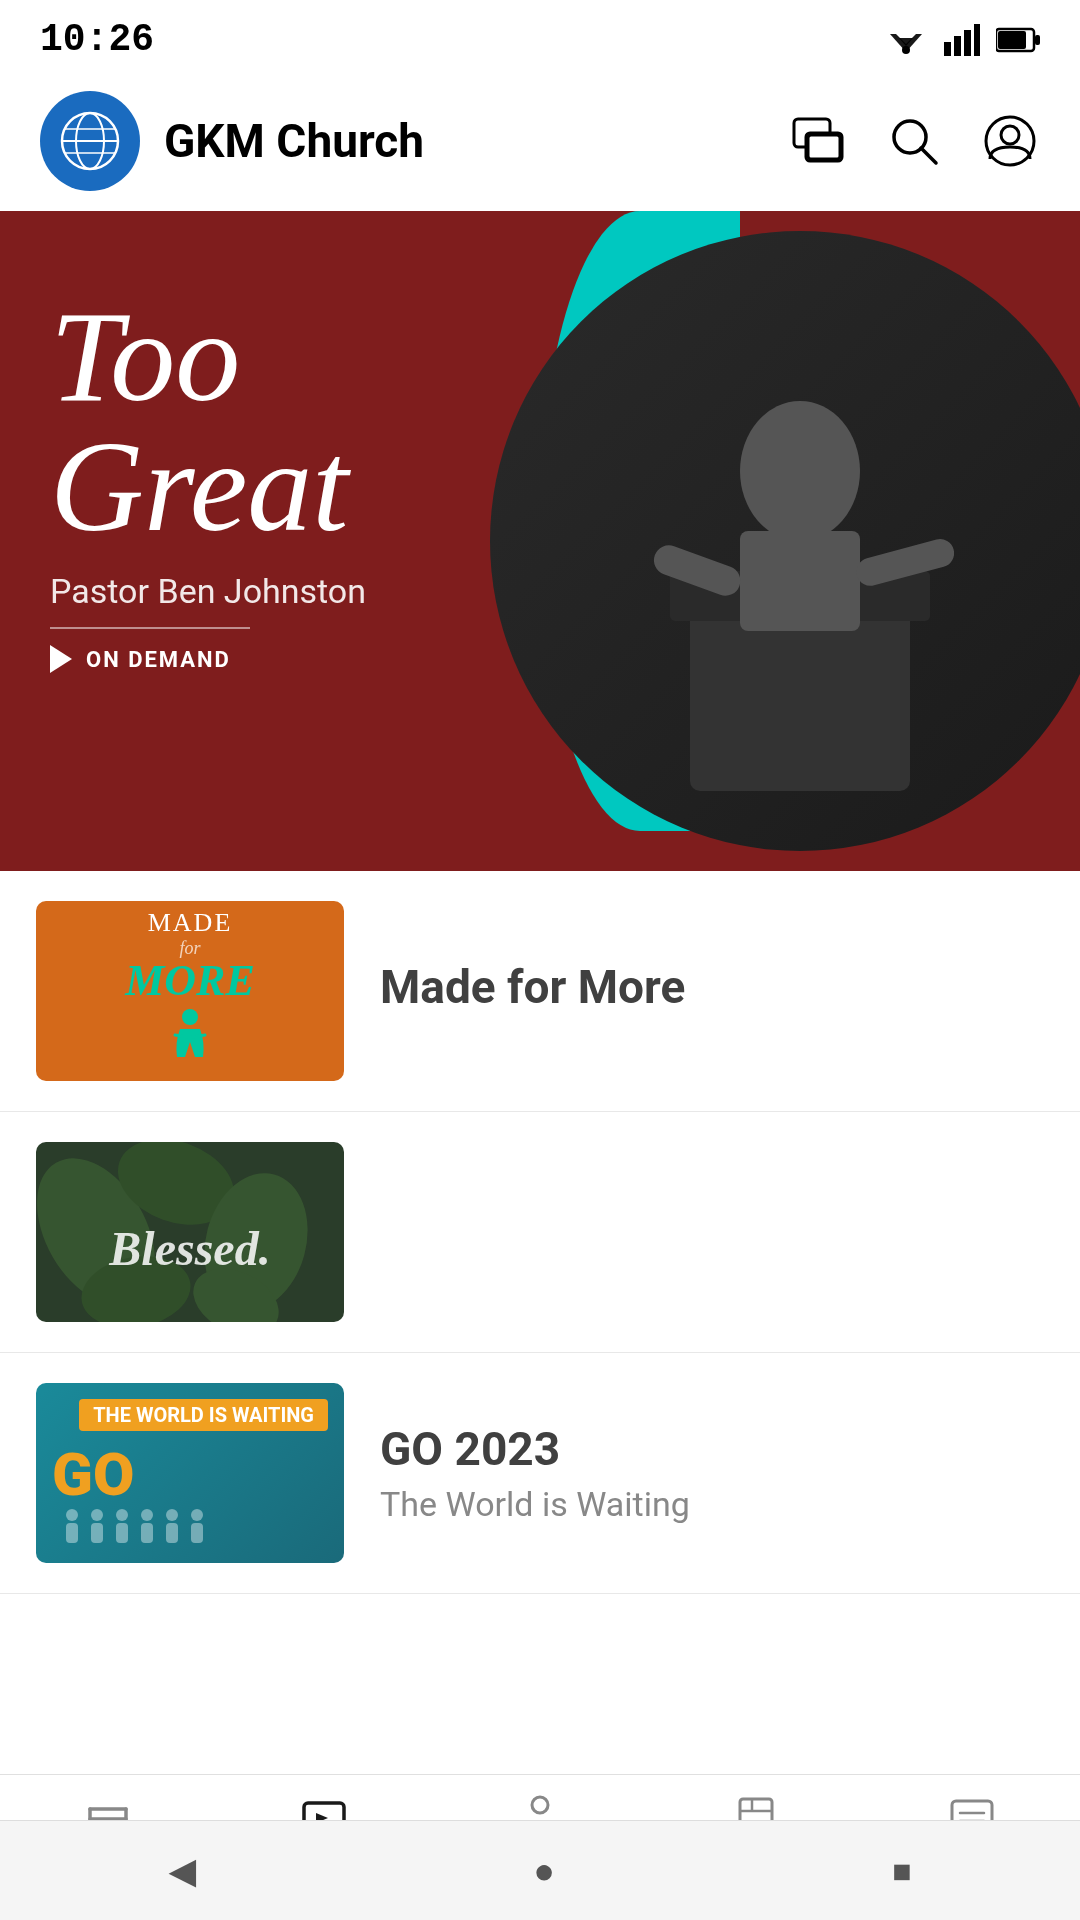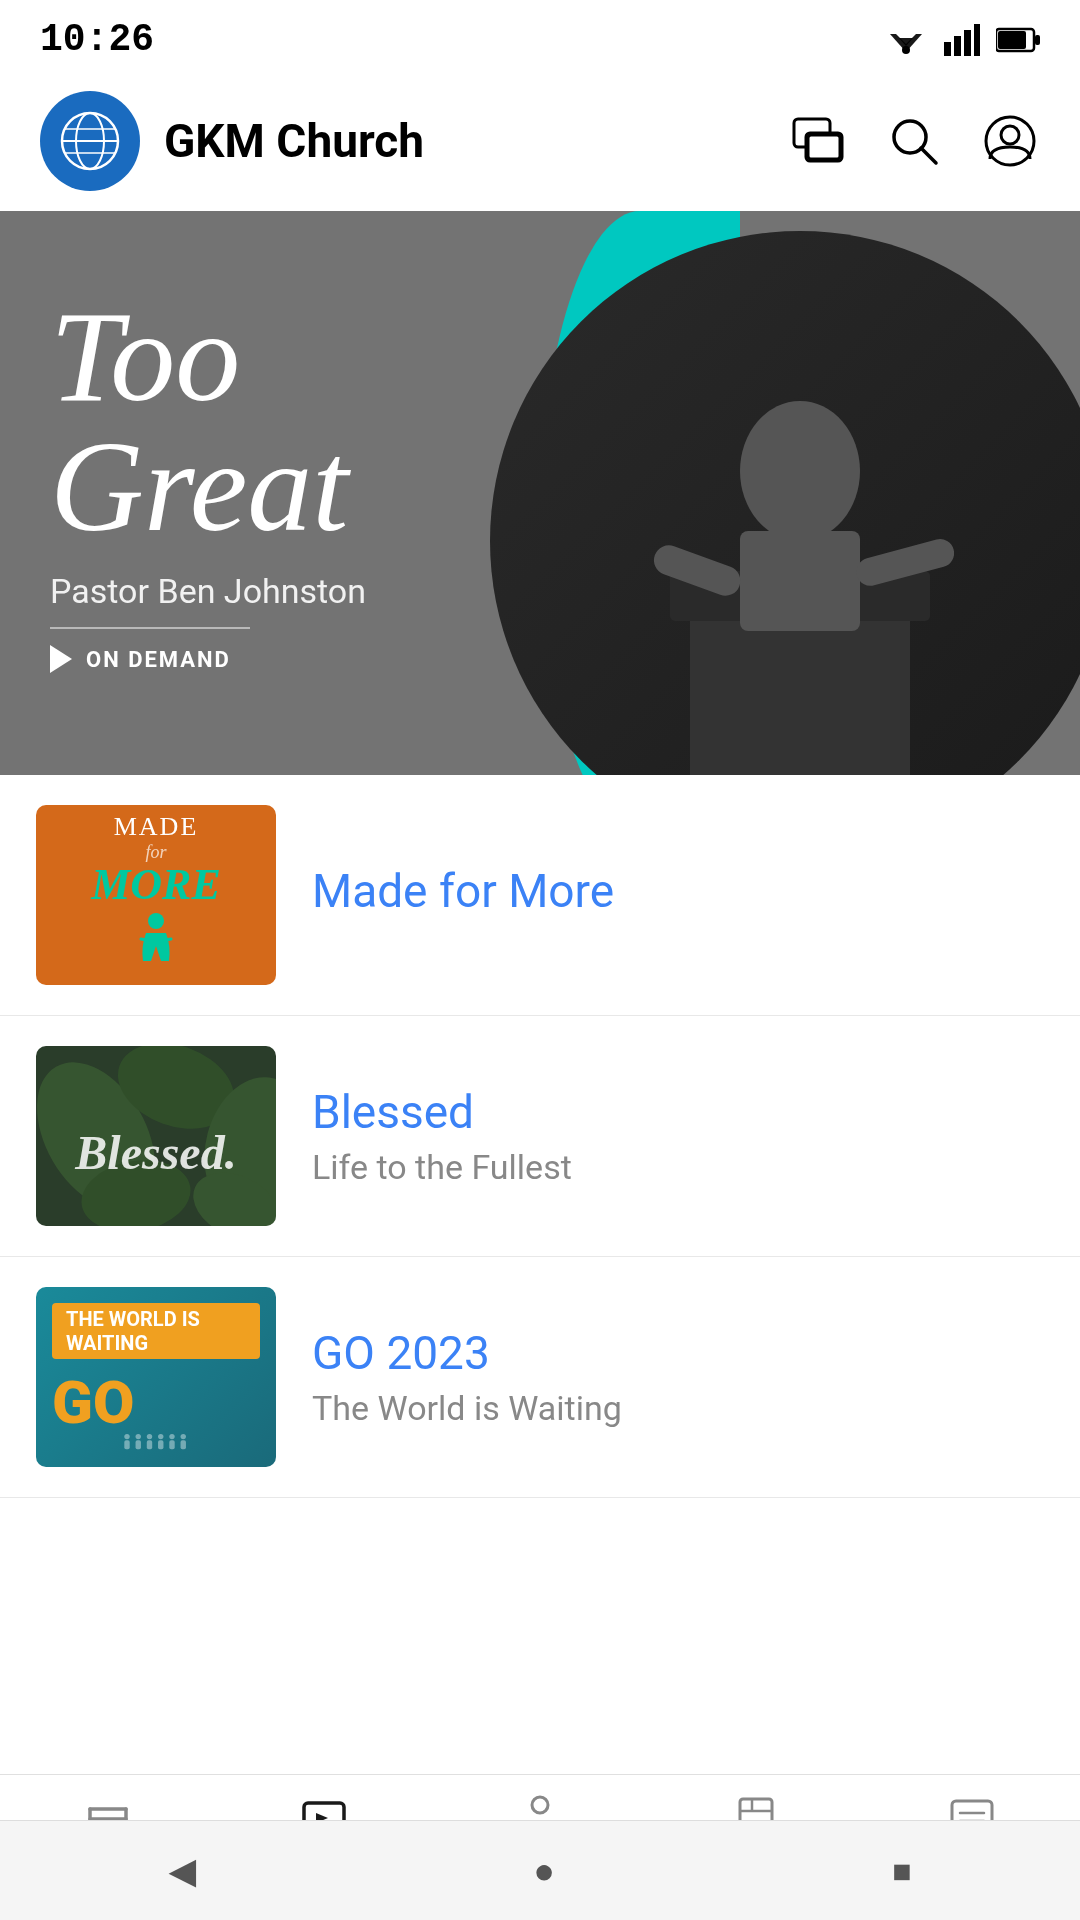--- a/index.html
+++ b/index.html
@@ -77,22 +77,22 @@
       height: 60px;
       display: flex;
       align-items: center;
       justify-content: center;
       cursor: pointer;
     }
 
     
     .hero-banner {
       width: 100%;
-      height: 564px;
-      background: #737373;
+      height: 660px;
+      background: #7f1d1d;
       position: relative;
       overflow: hidden;
     }
     .hero-teal-arc {
       position: absolute;
       right: 340px;
       top: 0;
       width: 200px;
       height: 620px;
       background: #00c8c0;
@@ -159,21 +159,21 @@
     }
     .series-item {
       display: flex;
       align-items: center;
       gap: 36px;
       padding: 30px 36px;
       border-bottom: 1.5px solid #e8e8e8;
       cursor: pointer;
     }
     .series-thumb {
-      width: 240px;
+      width: 308px;
       height: 180px;
       border-radius: 10px;
       flex-shrink: 0;
       overflow: hidden;
       display: flex;
       align-items: center;
       justify-content: center;
       font-size: 28px;
       font-weight: 700;
       color: #fff;
@@ -188,22 +188,22 @@
     }
     .thumb-go2023 {
       background: linear-gradient(135deg, #1a8a9a 0%, #1a6a7a 100%);
       position: relative;
     }
     .series-info {
       flex: 1;
     }
     .series-title {
       font-size: 46px;
-      font-weight: 400;
-      color: #3b82f6;
+      font-weight: 700;
+      color: #404040;
       margin-bottom: 8px;
     }
     .series-subtitle {
       font-size: 34px;
       color: #888;
       font-weight: 400;
     }
 
     
     .thumb-inner {
@@ -458,24 +458,20 @@
 
         <svg width="280" height="180" viewBox="0 0 280 180" style="position:absolute;inset:0;opacity:0.4;">
           <ellipse cx="60" cy="90" rx="50" ry="80" fill="#4a7a3a" transform="rotate(-30,60,90)"></ellipse>
           <ellipse cx="140" cy="40" rx="60" ry="40" fill="#3a6a2a" transform="rotate(20,140,40)"></ellipse>
           <ellipse cx="220" cy="100" rx="50" ry="70" fill="#4a7a3a" transform="rotate(15,220,100)"></ellipse>
           <ellipse cx="100" cy="150" rx="55" ry="35" fill="#3a6a2a" transform="rotate(-10,100,150)"></ellipse>
           <ellipse cx="200" cy="160" rx="45" ry="30" fill="#4a7a3a" transform="rotate(25,200,160)"></ellipse>
         </svg>
         <div class="thumb-blessed-text" style="z-index:1;position:relative;">Blessed.</div>
       </div>
-    </div>
-    <div class="series-info">
-      <div class="series-title">Blessed</div>
-      <div class="series-subtitle">Life to the Fullest</div>
     </div>
   </div>
 
   <div class="series-item">
     <div class="series-thumb thumb-go2023">
       <div class="thumb-go-content">
 
         <div style="display:flex;justify-content:flex-end;width:100%;margin-bottom:4px;">
           <div class="go-badge">THE WORLD IS WAITING</div>
         </div>

